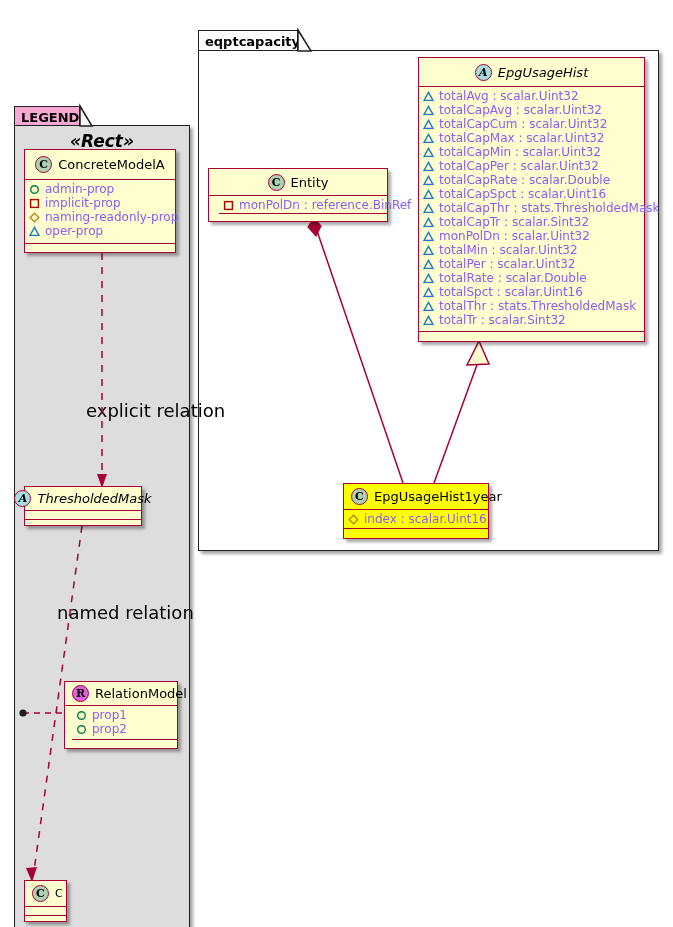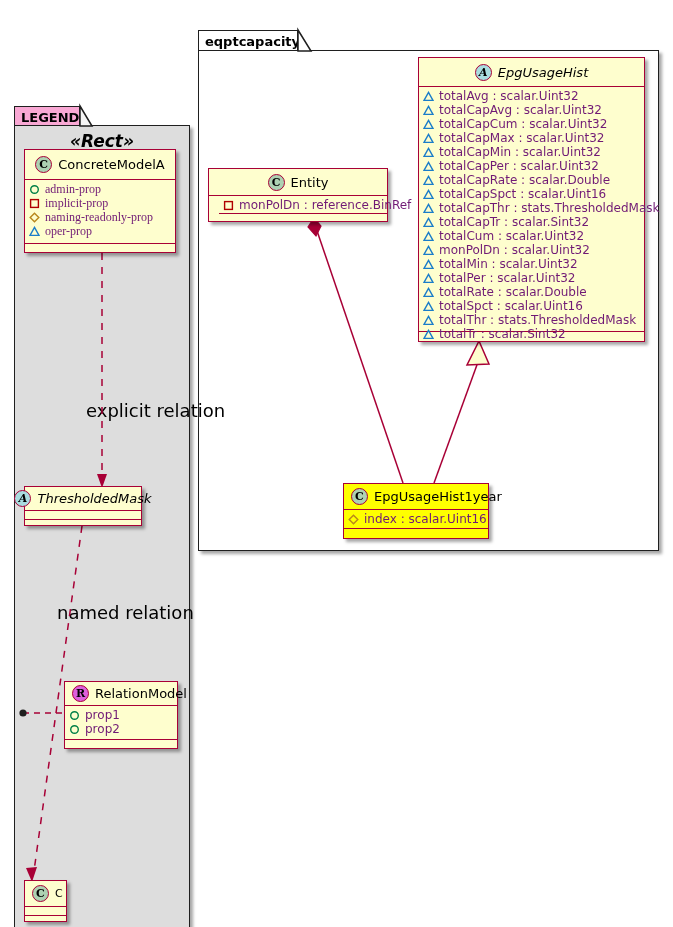--- a/index.html
+++ b/index.html
@@ -110,21 +110,21 @@
   }
   .cls-ops {
     box-sizing: border-box;
     height: 9px;
   }
   .attr {
     display: flex;
     align-items: center;
     gap: 5px;
     font-size: 12px;
-    color: #701a75;
+    color: #8b5cf6;
     line-height: 14px;
     height: 14px;
     white-space: nowrap;
   }
   .attr-text { line-height: 14px; }
 
   
   .badge {
     width: 17px; height: 17px;
     border-radius: 50%;
@@ -228,21 +228,21 @@
   </svg>
 
   <div class="edge-label" style="left:86px; top:386px;">explicit relation</div>
   <div class="edge-label" style="left:57px; top:588px;">named relation</div>
 
   <div class="cls" style="left:24px; top:133px; width:152px; height:104px; z-index:5;">
     <div class="cls-head" style="height:30px;">
       <span class="badge badge-C">C</span>
       <span class="cls-name">ConcreteModelA</span>
     </div>
-    <div class="cls-attrs" style="height:64px;font-family:Liberation Serif, serif;">
+    <div class="cls-attrs" style="height:64px;">
       <div class="attr">
         <svg class="mk" viewBox="0 0 11 11">
           <circle cx="5.5" cy="5.5" r="3.8" fill="none" stroke="#038048" stroke-width="1.4"></circle>
         </svg>
         <span class="attr-text">admin-prop</span>
       </div>
       <div class="attr">
         <svg class="mk" viewBox="0 0 11 11">
           <rect x="1.6" y="1.6" width="7.8" height="7.8" fill="none" stroke="#B00000" stroke-width="1.4"></rect>
         </svg>
@@ -271,21 +271,21 @@
     </div>
     <div class="cls-attrs empty"></div>
     <div class="cls-ops"></div>
   </div>
 
   <div class="cls" style="left:64px; top:665px; width:114px; height:68px; z-index:5;">
     <div class="cls-head left" style="height:24px;">
       <span class="badge badge-R">R</span>
       <span class="cls-name">RelationModel</span>
     </div>
-    <div class="cls-attrs" style="height:34px;">
+    <div class="cls-attrs" style="height:34px;margin-left:7px;">
       <div class="attr">
         <svg class="mk" viewBox="0 0 11 11">
           <circle cx="5.5" cy="5.5" r="3.8" fill="none" stroke="#038048" stroke-width="1.4"></circle>
         </svg>
         <span class="attr-text">prop1</span>
       </div>
       <div class="attr">
         <svg class="mk" viewBox="0 0 11 11">
           <circle cx="5.5" cy="5.5" r="3.8" fill="none" stroke="#038048" stroke-width="1.4"></circle>
         </svg>
@@ -383,26 +383,20 @@
       <div class="attr">
           <svg class="mk" viewBox="0 0 11 11">
             <polygon points="5.5,1.4 10,9.4 1,9.4" fill="none" stroke="#1A7DC9" stroke-width="1.4"></polygon>
           </svg>
           <span class="attr-text">totalCapTr : scalar.Sint32</span>
         </div>
       <div class="attr">
           <svg class="mk" viewBox="0 0 11 11">
             <polygon points="5.5,1.4 10,9.4 1,9.4" fill="none" stroke="#1A7DC9" stroke-width="1.4"></polygon>
           </svg>
-          <span class="attr-text">totalCum : scalar.Uint32</span>
-        </div>
-      <div class="attr">
-          <svg class="mk" viewBox="0 0 11 11">
-            <polygon points="5.5,1.4 10,9.4 1,9.4" fill="none" stroke="#1A7DC9" stroke-width="1.4"></polygon>
-          </svg>
           <span class="attr-text">monPolDn : scalar.Uint32</span>
         </div>
       <div class="attr">
           <svg class="mk" viewBox="0 0 11 11">
             <polygon points="5.5,1.4 10,9.4 1,9.4" fill="none" stroke="#1A7DC9" stroke-width="1.4"></polygon>
           </svg>
           <span class="attr-text">totalMin : scalar.Uint32</span>
         </div>
       <div class="attr">
           <svg class="mk" viewBox="0 0 11 11">

